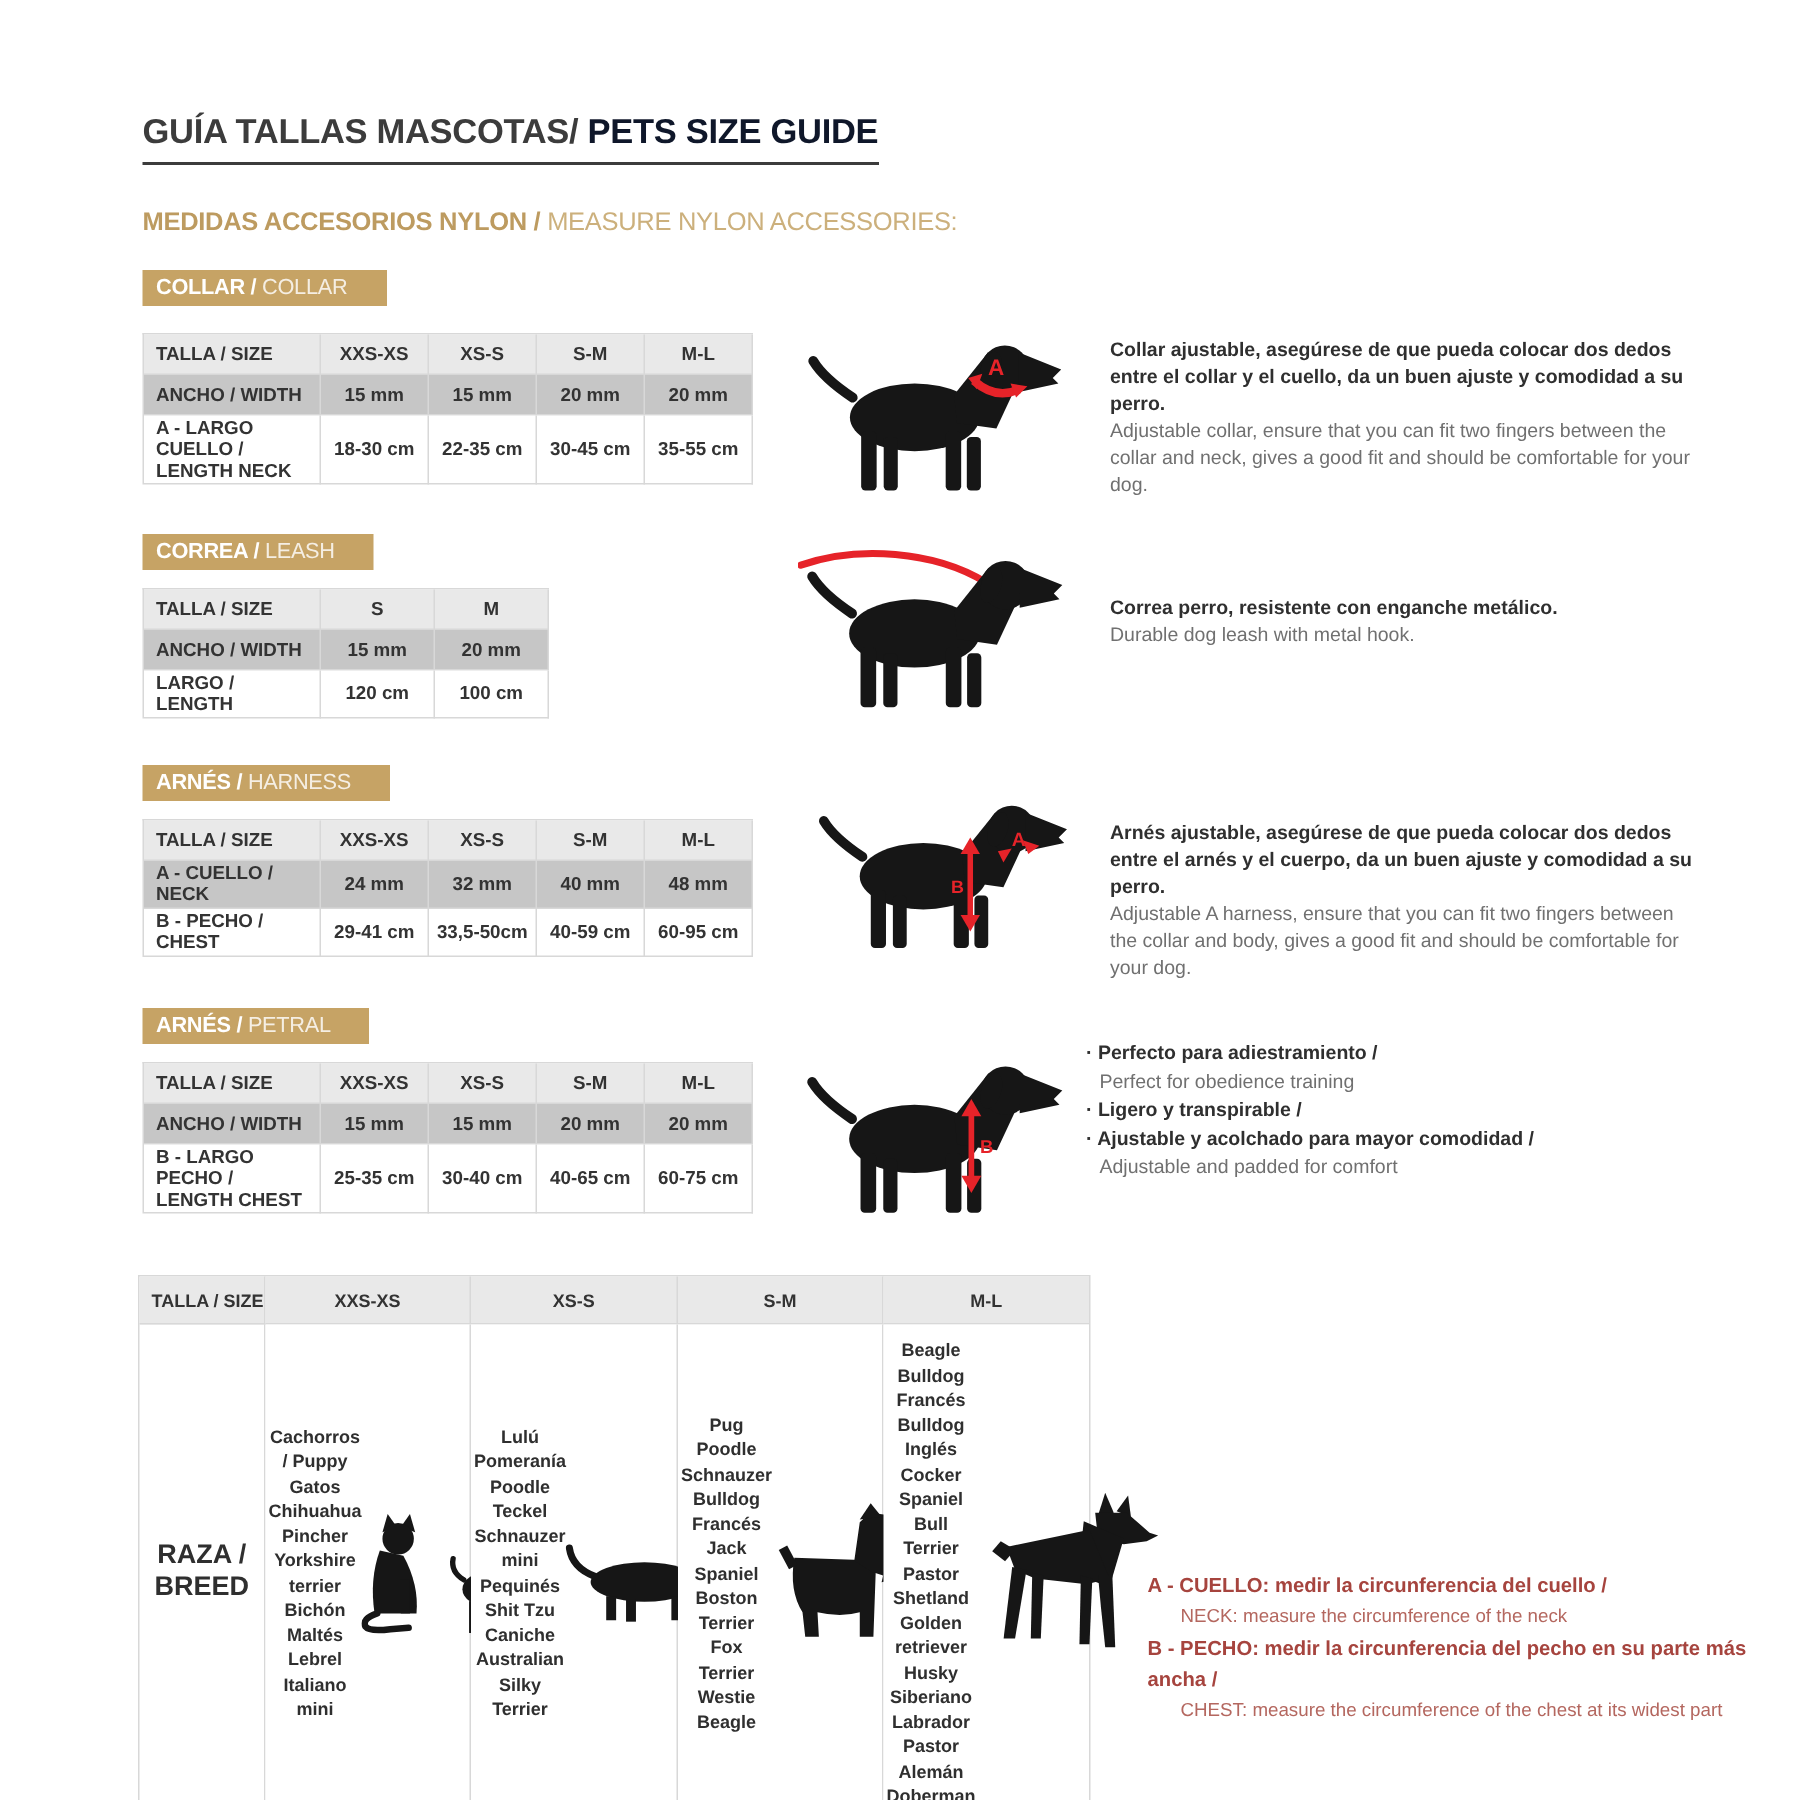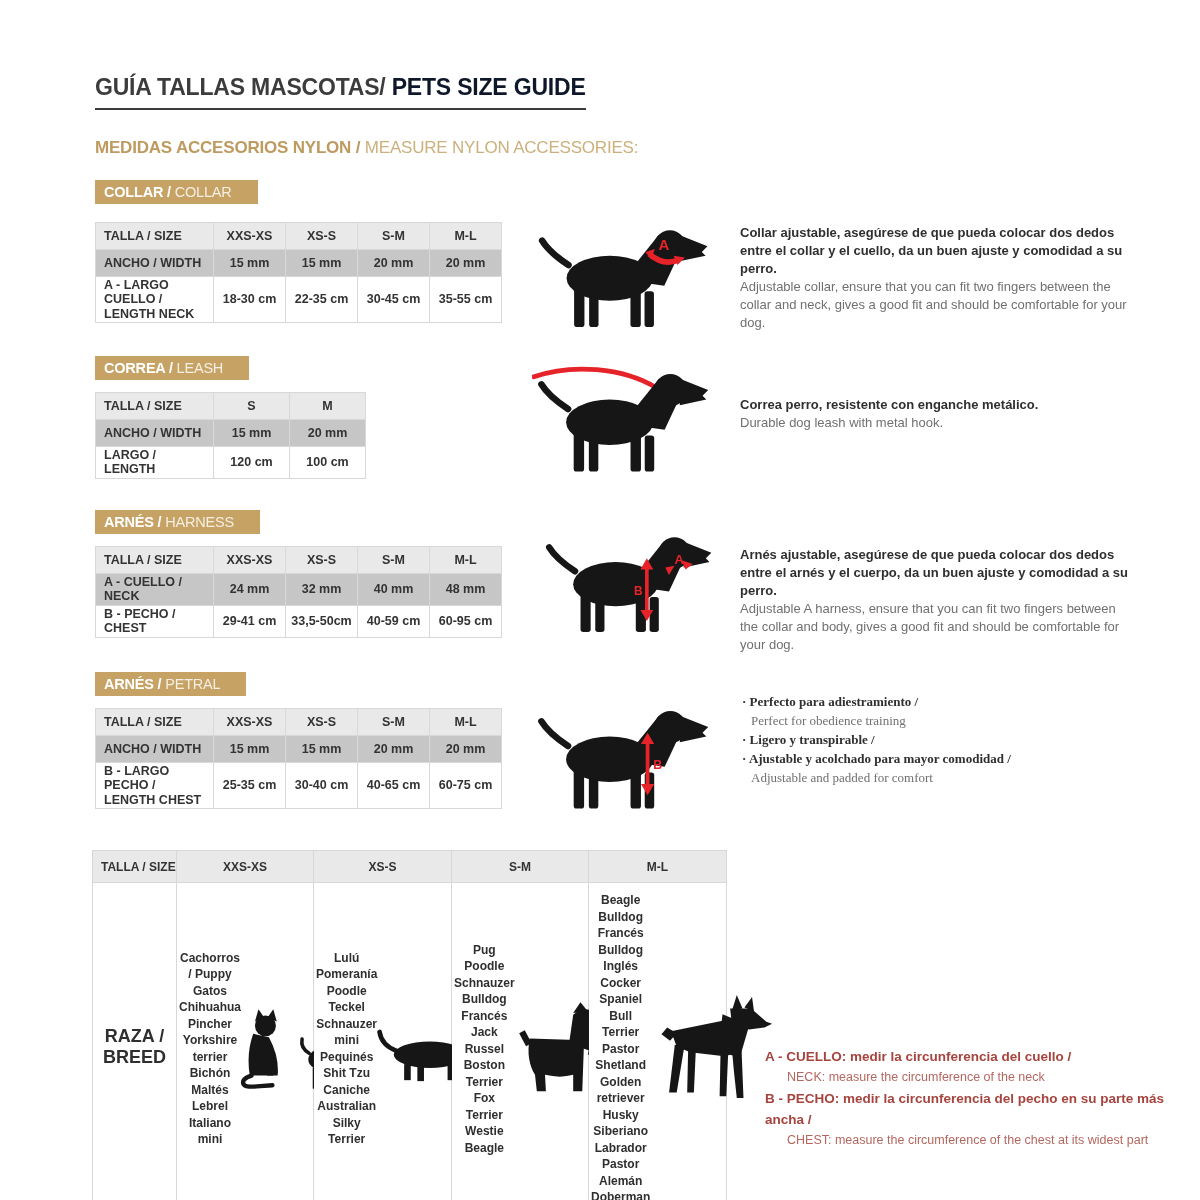--- a/index.html
+++ b/index.html
@@ -245,21 +245,21 @@
       <circle class="silhouette" cx="146" cy="28" r="17"></circle>
       <path class="silhouette" d="M156 16 L186 28 L180 34 L184 38 L156 44 Z"></path>
       <ellipse class="silhouette" cx="136" cy="28" rx="7" ry="13" transform="rotate(18 136 28)"></ellipse>
       <line class="red-stroke" x1="122" y1="44" x2="122" y2="90" stroke-width="4"></line>
       <polygon class="red-fill" points="122,34 115,46 129,46"></polygon>
       <polygon class="red-fill" points="122,100 115,88 129,88"></polygon>
       <text x="128" y="72" fill="#e62329" font-size="13" font-weight="bold" font-family="Liberation Sans, sans-serif">B</text>
     </svg>
   </div>
 
-  <div class="abs bullets" style="left:742px;top:692px;width:400px;font-family:Liberation Serif, serif;">
+  <div class="abs bullets" style="left:724px;top:692px;width:400px;">
     <div class="bullet-es">Perfecto para adiestramiento /</div>
     <div class="bullet-en">Perfect for obedience training</div>
     <div class="bullet-es">Ligero y transpirable /</div>
     <div class="bullet-es">Ajustable y acolchado para mayor comodidad /</div>
     <div class="bullet-en">Adjustable and padded for comfort</div>
   </div>
 
   <div class="abs breed-table" style="left:92px;top:850px;width:633px;">
     <div class="breed-head first">TALLA /  SIZE</div>
     <div class="breed-head">XXS-XS</div>
@@ -331,21 +331,21 @@
           <path d="M20 38 Q4 32 2 18" stroke="#161616" stroke-width="5" fill="none" stroke-linecap="round"></path>
         </svg>
       </span>
     </div>
 
     <div class="breed-body">
       <div class="breed-list">Pug
 Poodle
 Schnauzer
 Bulldog Francés
-Jack Russel
+Jack Spaniel
 Boston Terrier
 Fox Terrier
 Westie
 Beagle</div>
       <div class="breed-spacer"></div>
       <span>
         <svg width="100" height="95" viewBox="0 0 110 102">
           <path class="silhouette" d="M16 40 Q12 64 22 80 L24 98 L34 98 L33 80 Q50 84 64 80 L64 98 L74 98 L76 42 Z"></path>
           <path class="silhouette" d="M60 42 L64 14 Q74 4 86 10 L90 18 L106 26 L106 34 L90 36 Q94 50 84 54 L72 50 Z"></path>
           <path class="silhouette" d="M86 34 L98 54 L80 58 Z"></path>

